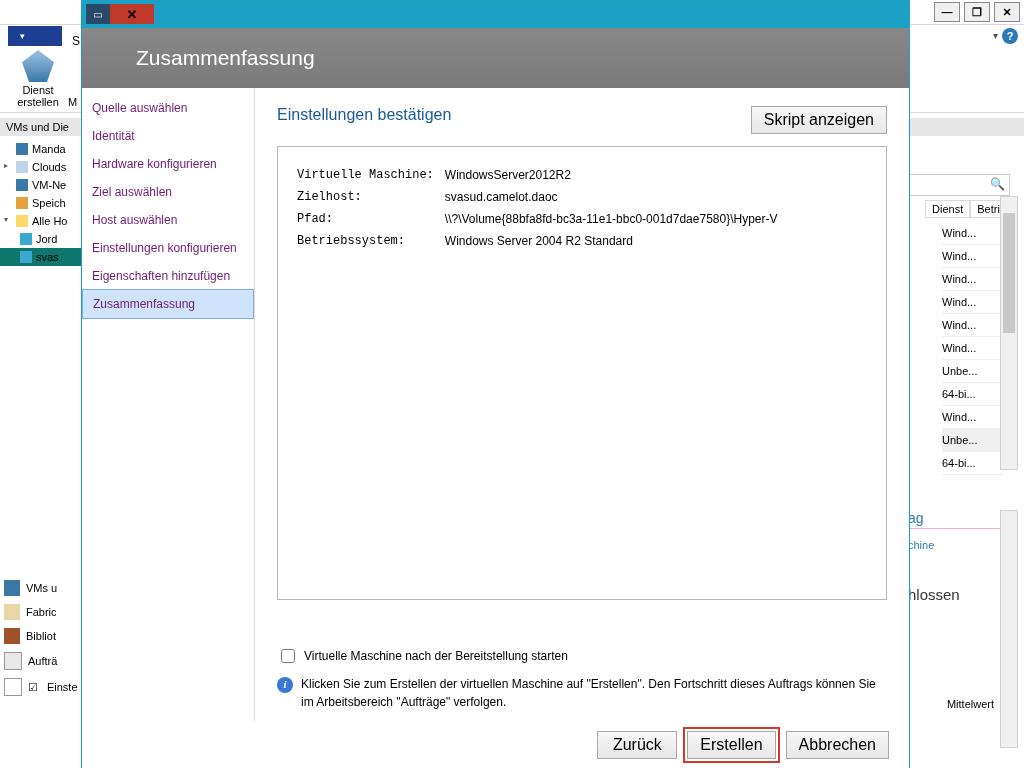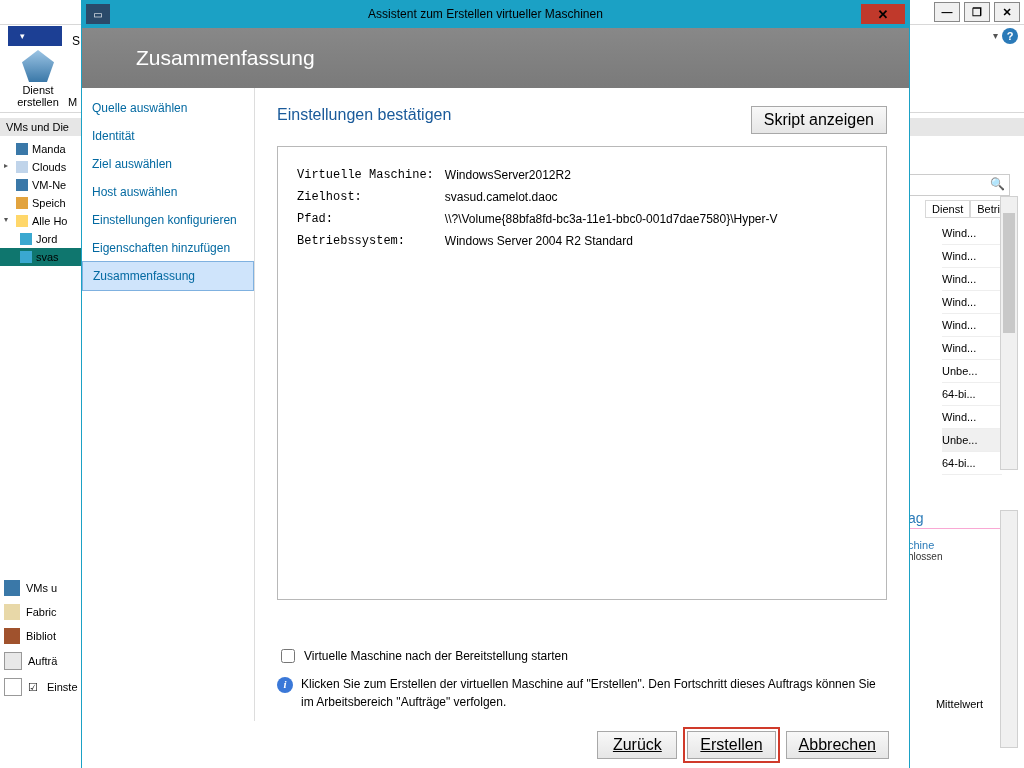--- a/index.html
+++ b/index.html
@@ -72,21 +72,21 @@
   .bg-list-hdr { position:absolute; right:8px; top:200px; display:flex; font-size:11px;}
   .bg-list-hdr .col { border:1px solid #d8d8d8; padding:2px 6px; background:#fff;}
   .bg-list-rows { position:absolute; right:22px; top:222px; width:60px; font-size:11px;}
   .bg-list-rows .r { height:22px; line-height:22px; border-bottom:1px solid #eee; white-space:nowrap; overflow:hidden; text-overflow:ellipsis;}
   .bg-scroll { position:absolute; right:6px; top:196px; width:16px; height:272px; background:#f0f0f0; border:1px solid #d0d0d0;}
   .bg-scroll .thumb{ position:absolute; left:2px; right:2px; top:16px; height:120px; background:#c8c8c8;}
   
   .bg-detail { position:absolute; right:8px; left:908px; top:510px; bottom:20px; }
   .bg-detail .hdr { color:#2a7ab8; font-size:14px; text-decoration:underline dotted transparent; border-bottom:1px solid #f9a8d4; height:18px;}
   .bg-detail .link { color:#2a7ab8; margin-top:10px; font-size:11px;}
-  .bg-detail .txt { color:#333; margin-top:0; font-size:10px;}
+  .bg-detail .txt { color:#333; margin-top:35px; font-size:15px;}
 
   
   .wizard {
     position:absolute; left:82px; top:0; width:827px; height:768px;
     background:#fff; box-shadow: 0 0 0 1px #1ba1c5;
     display:flex; flex-direction:column;
   }
   .wizard-titlebar {
     height:28px; background:#1ba1c5; display:flex; align-items:center;
     color:#000; position:relative;
@@ -105,21 +105,21 @@
     height:60px; background:linear-gradient(#888,#7a7a7a);
     color:#fff; display:flex; align-items:center; padding-left:54px;
     font-size:21px; font-weight:400;
   }
   .wizard-body { flex:1; display:flex; min-height:0;}
   .wizard-steps {
     width:172px; border-right:1px solid #ddd; padding:6px 0;
     background:#fff;
   }
   .wizard-steps .step {
-    padding:7px 10px; font-size:12px; color:#0369a1; cursor:default;
+    padding:7px 10px; font-size:12px; color:#701a75; cursor:default;
   }
   .wizard-steps .step.active {
     background:#cfe4fb; border:1px solid #7fb1e0; margin:-1px 0;
   }
   .wizard-content {
     flex:1; padding:18px 22px 10px 22px; display:flex; flex-direction:column;
     min-height:0;
   }
   .content-hdr { display:flex; justify-content:space-between; align-items:flex-start; margin-bottom:12px;}
   .content-hdr h2 { color:#1a5a9a; font-weight:400; font-size:16px; margin:0;}
@@ -142,21 +142,21 @@
   .info-ico {
     width:16px; height:16px; border-radius:50%; background:#3a78d8; color:#fff;
     font-family:Georgia,serif; font-style:italic; font-size:11px; font-weight:bold;
     display:flex; align-items:center; justify-content:center; flex-shrink:0; margin-top:1px;
   }
   .wizard-footer {
     height:46px; border-top:1px solid transparent;
     display:flex; justify-content:flex-end; align-items:center; gap:10px;
     padding:0 20px;
   }
-  .wizard-footer .btn { min-width:80px;text-decoration:underline;}
+  .wizard-footer .btn { min-width:80px;}
   .wizard-footer .btn.primary-hl {
     outline:2px solid #d03a2a; outline-offset:2px;
   }
 </style>
 </head>
 <body>
 
 <div class="bg-window">
   <div class="bg-titlebar">
     <div class="bg-winbtns">
@@ -260,35 +260,35 @@
   </div>
   <div class="bg-scroll">
       <div class="thumb"></div>
     </div>
 
   <div class="bg-detail">
     <div class="hdr">ag</div>
     <div class="link">chine</div>
     <div class="txt">hlossen</div>
   </div>
-  <div style="position:absolute; right:41px; bottom:58px; font-size:11px;">Mittelwert</div>
+  <div style="position:absolute; right:30px; bottom:58px; font-size:11px;">Mittelwert</div>
   <div style="position:absolute; right:6px; top:510px; width:16px; bottom:20px; background:#f0f0f0; border:1px solid #d0d0d0;"></div>
 </div>
 
 <div class="wizard">
   <div class="wizard-titlebar">
     <div class="sysicon">▭</div>
-    <div class="title">Assistent zum Erstellen virtueller Maschinen</div>
     <div class="close">✕</div>
   </div>
   <div class="wizard-banner">Zusammenfassung</div>
   <div class="wizard-body">
     <div class="wizard-steps">
       <div class="step">Quelle auswählen</div>
       <div class="step">Identität</div>
+      <div class="step">Hardware konfigurieren</div>
       <div class="step">Ziel auswählen</div>
       <div class="step">Host auswählen</div>
       <div class="step">Einstellungen konfigurieren</div>
       <div class="step">Eigenschaften hinzufügen</div>
       <div class="step active">Zusammenfassung</div>
     </div>
     <div class="wizard-content">
       <div class="content-hdr">
         <h2>Einstellungen bestätigen</h2>
         <button class="btn">Skript anzeigen</button>

